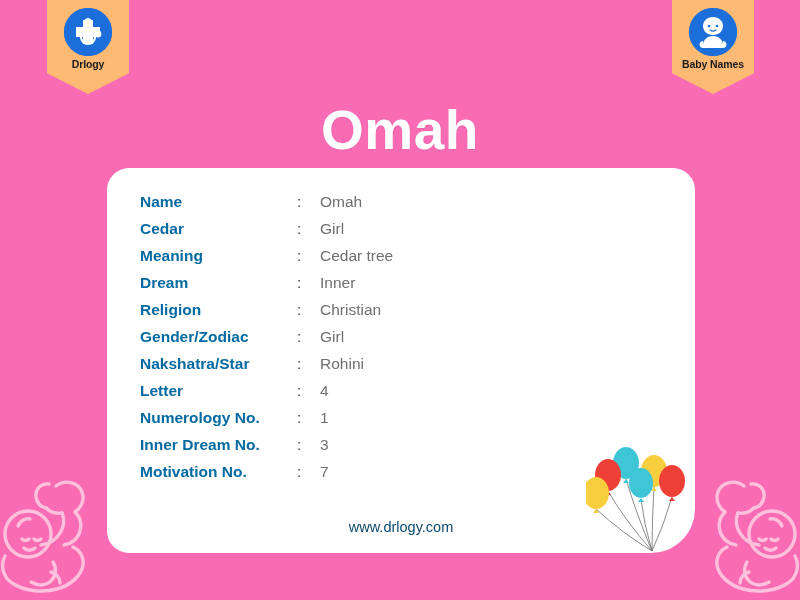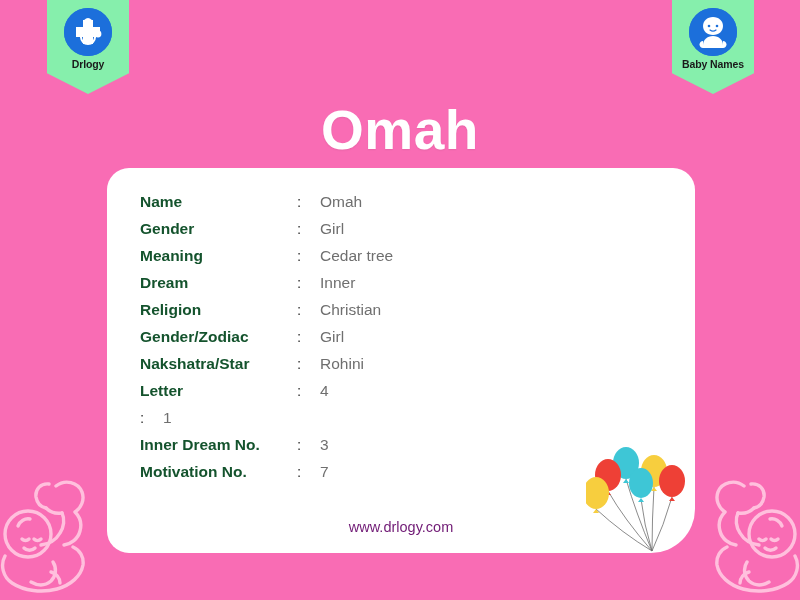--- a/index.html
+++ b/index.html
@@ -32,21 +32,21 @@
     top: 0;
     width: 82px;
     text-align: center;
     z-index: 5;
   }
   .badge.left  { left: 47px; }
   .badge.right { left: 672px; }
 
   .badge-banner {
     position: relative;
-    background: #86efac;
+    background: #fdba74;
     padding: 8px 0 14px;
     filter: drop-shadow(0 2px 3px rgba(0,0,0,0.22));
     -webkit-clip-path: polygon(0 0, 100% 0, 100% 78%, 50% 100%, 0 78%);
     clip-path: polygon(0 0, 100% 0, 100% 78%, 50% 100%, 0 78%);
     height: 94px;
     box-sizing: border-box;
   }
   .badge-icon {
     width: 48px;
     height: 48px;
@@ -98,42 +98,42 @@
   }
   .info-row {
     display: flex;
     align-items: baseline;
     height: 27px;
   }
   .info-label {
     width: 157px;
     font-size: 15.5px;
     font-weight: bold;
-    color: #14532d;
+    color: #0369a1;
     white-space: nowrap;
   }
   .info-colon {
     width: 23px;
     font-size: 15px;
     color: #3a3a3a;
   }
   .info-value {
     font-size: 15.5px;
     color: #6f6f6f;
     white-space: nowrap;
   }
 
   .site-url {
     position: absolute;
     left: 0;
     bottom: 18px;
     width: 588px;
     text-align: center;
     font-size: 14.5px;
-    color: #701a75;
+    color: #0c4a6e;
   }
 
   .balloons {
     position: absolute;
     right: 4px;
     bottom: -4px;
     width: 105px;
     height: 118px;
     pointer-events: none;
   }
@@ -215,21 +215,21 @@
 <div class="card">
 
   <div class="info-table">
 
   <div class="info-row">
         <div class="info-label">Name</div>
         <div class="info-colon">:</div>
         <div class="info-value">Omah</div>
       </div>
       <div class="info-row">
-        <div class="info-label">Gender</div>
+        <div class="info-label">Cedar</div>
         <div class="info-colon">:</div>
         <div class="info-value">Girl</div>
       </div>
       <div class="info-row">
         <div class="info-label">Meaning</div>
         <div class="info-colon">:</div>
         <div class="info-value">Cedar tree</div>
       </div>
       <div class="info-row">
         <div class="info-label">Dream</div>
@@ -250,20 +250,21 @@
         <div class="info-label">Nakshatra/Star</div>
         <div class="info-colon">:</div>
         <div class="info-value">Rohini</div>
       </div>
       <div class="info-row">
         <div class="info-label">Letter</div>
         <div class="info-colon">:</div>
         <div class="info-value">4</div>
       </div>
       <div class="info-row">
+        <div class="info-label">Numerology No.</div>
         <div class="info-colon">:</div>
         <div class="info-value">1</div>
       </div>
       <div class="info-row">
         <div class="info-label">Inner Dream No.</div>
         <div class="info-colon">:</div>
         <div class="info-value">3</div>
       </div>
       <div class="info-row">
         <div class="info-label">Motivation No.</div>

